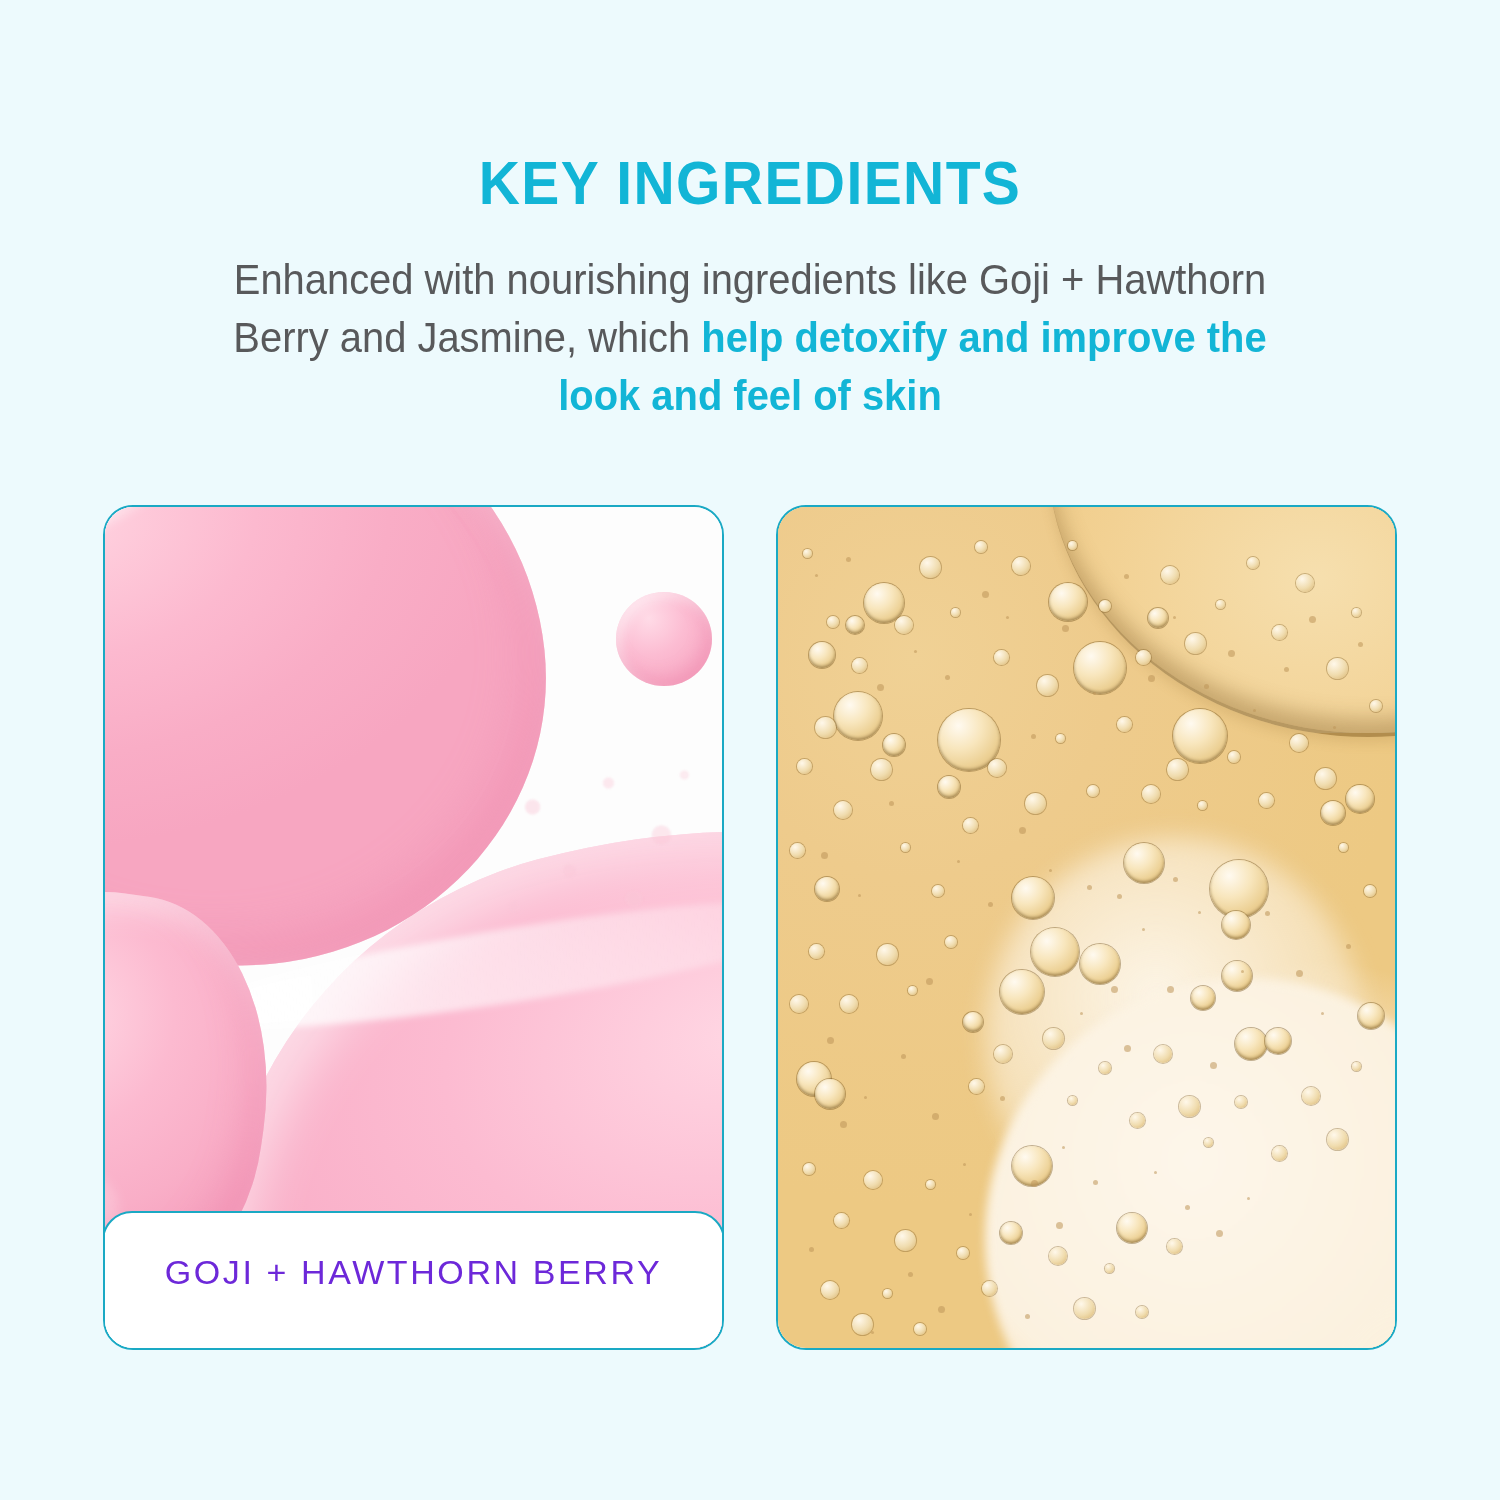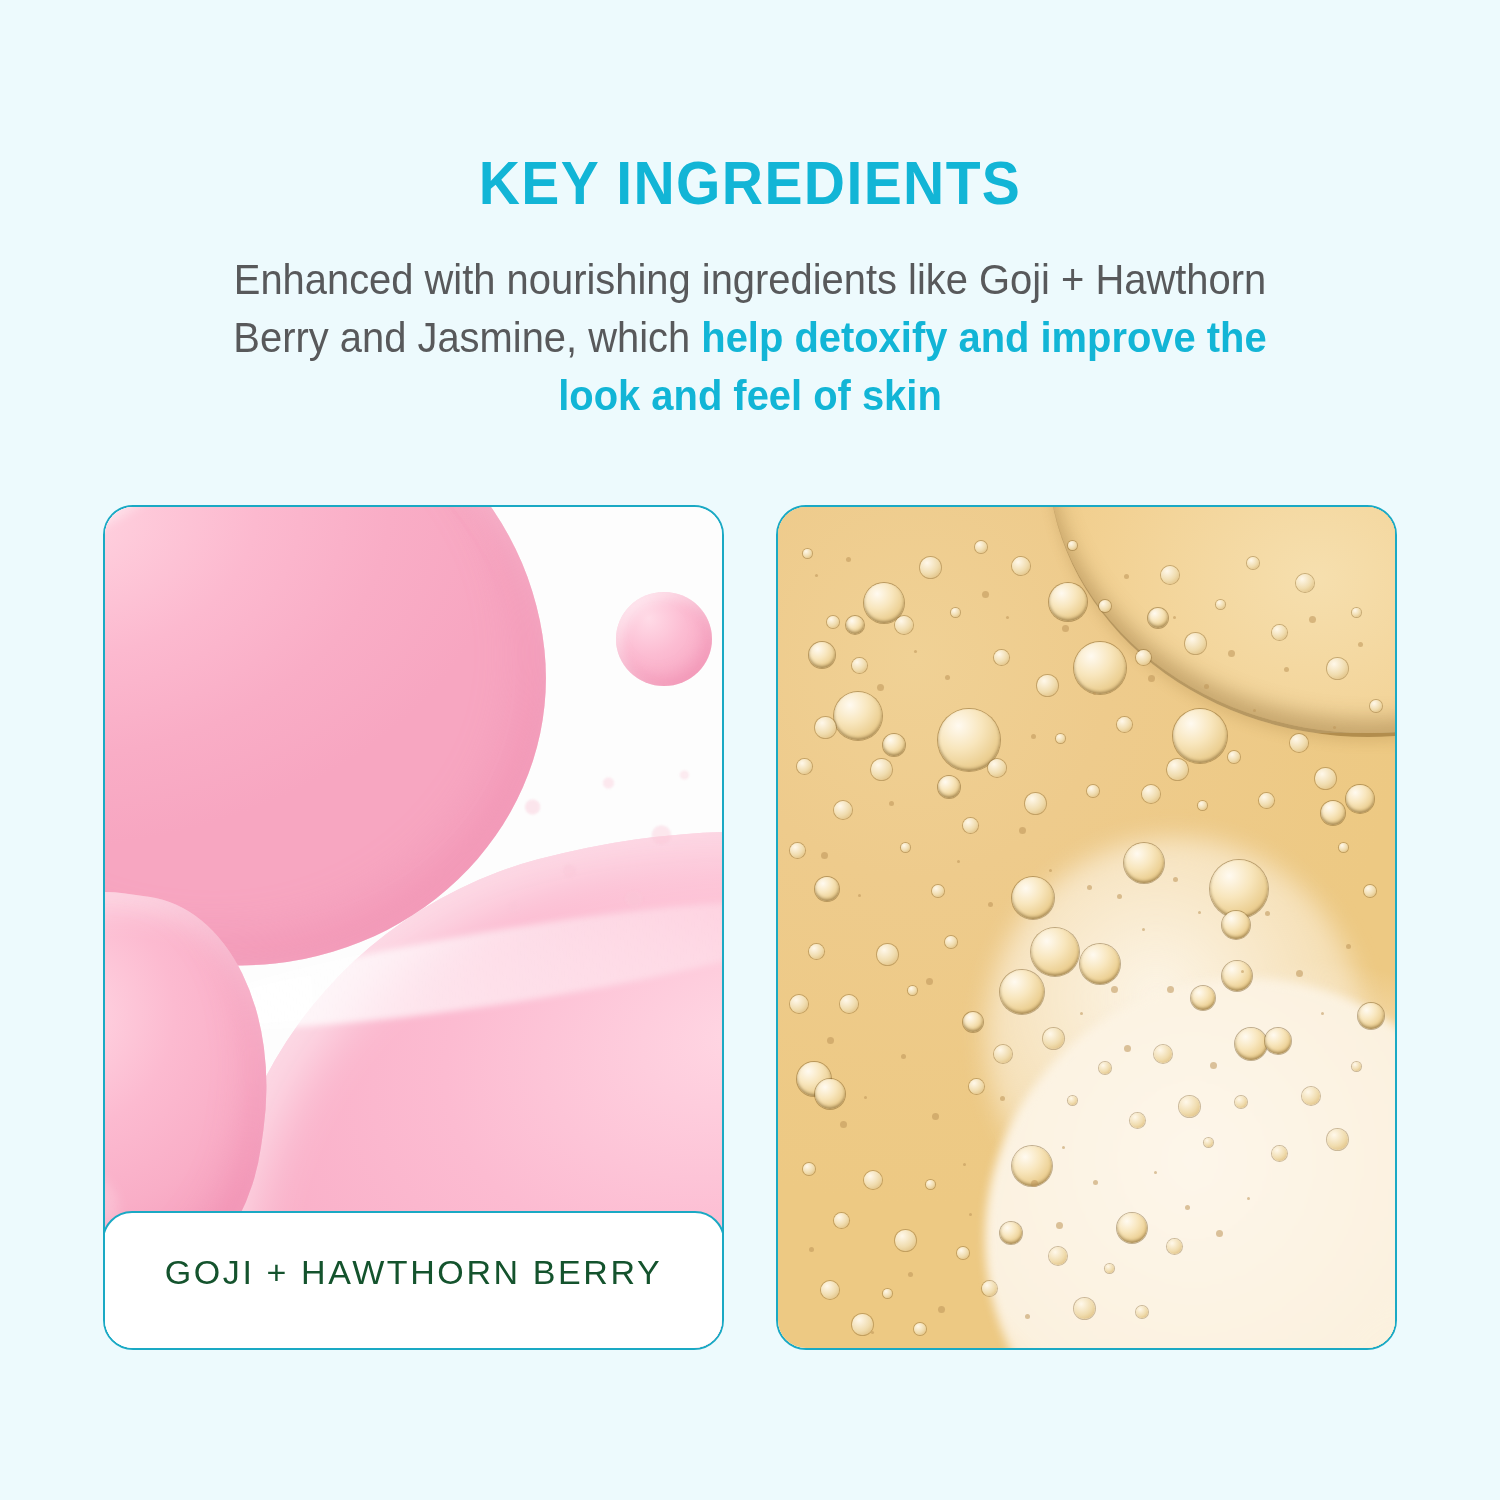--- a/index.html
+++ b/index.html
@@ -97,21 +97,21 @@
     border-radius: 30px;
     display: flex;
     align-items: center;
     justify-content: center;
   }
 
   .card-label {
     font-size: 34px;
     font-weight: 500;
     letter-spacing: 2.6px;
-    color: #14532d;
+    color: #6d28d9;
     text-align: center;
     white-space: nowrap;
     margin-bottom: 18px;
   }
 
   
   .pink-bg {
     position: absolute;
     inset: 0;
     background: #fdfdfd;

